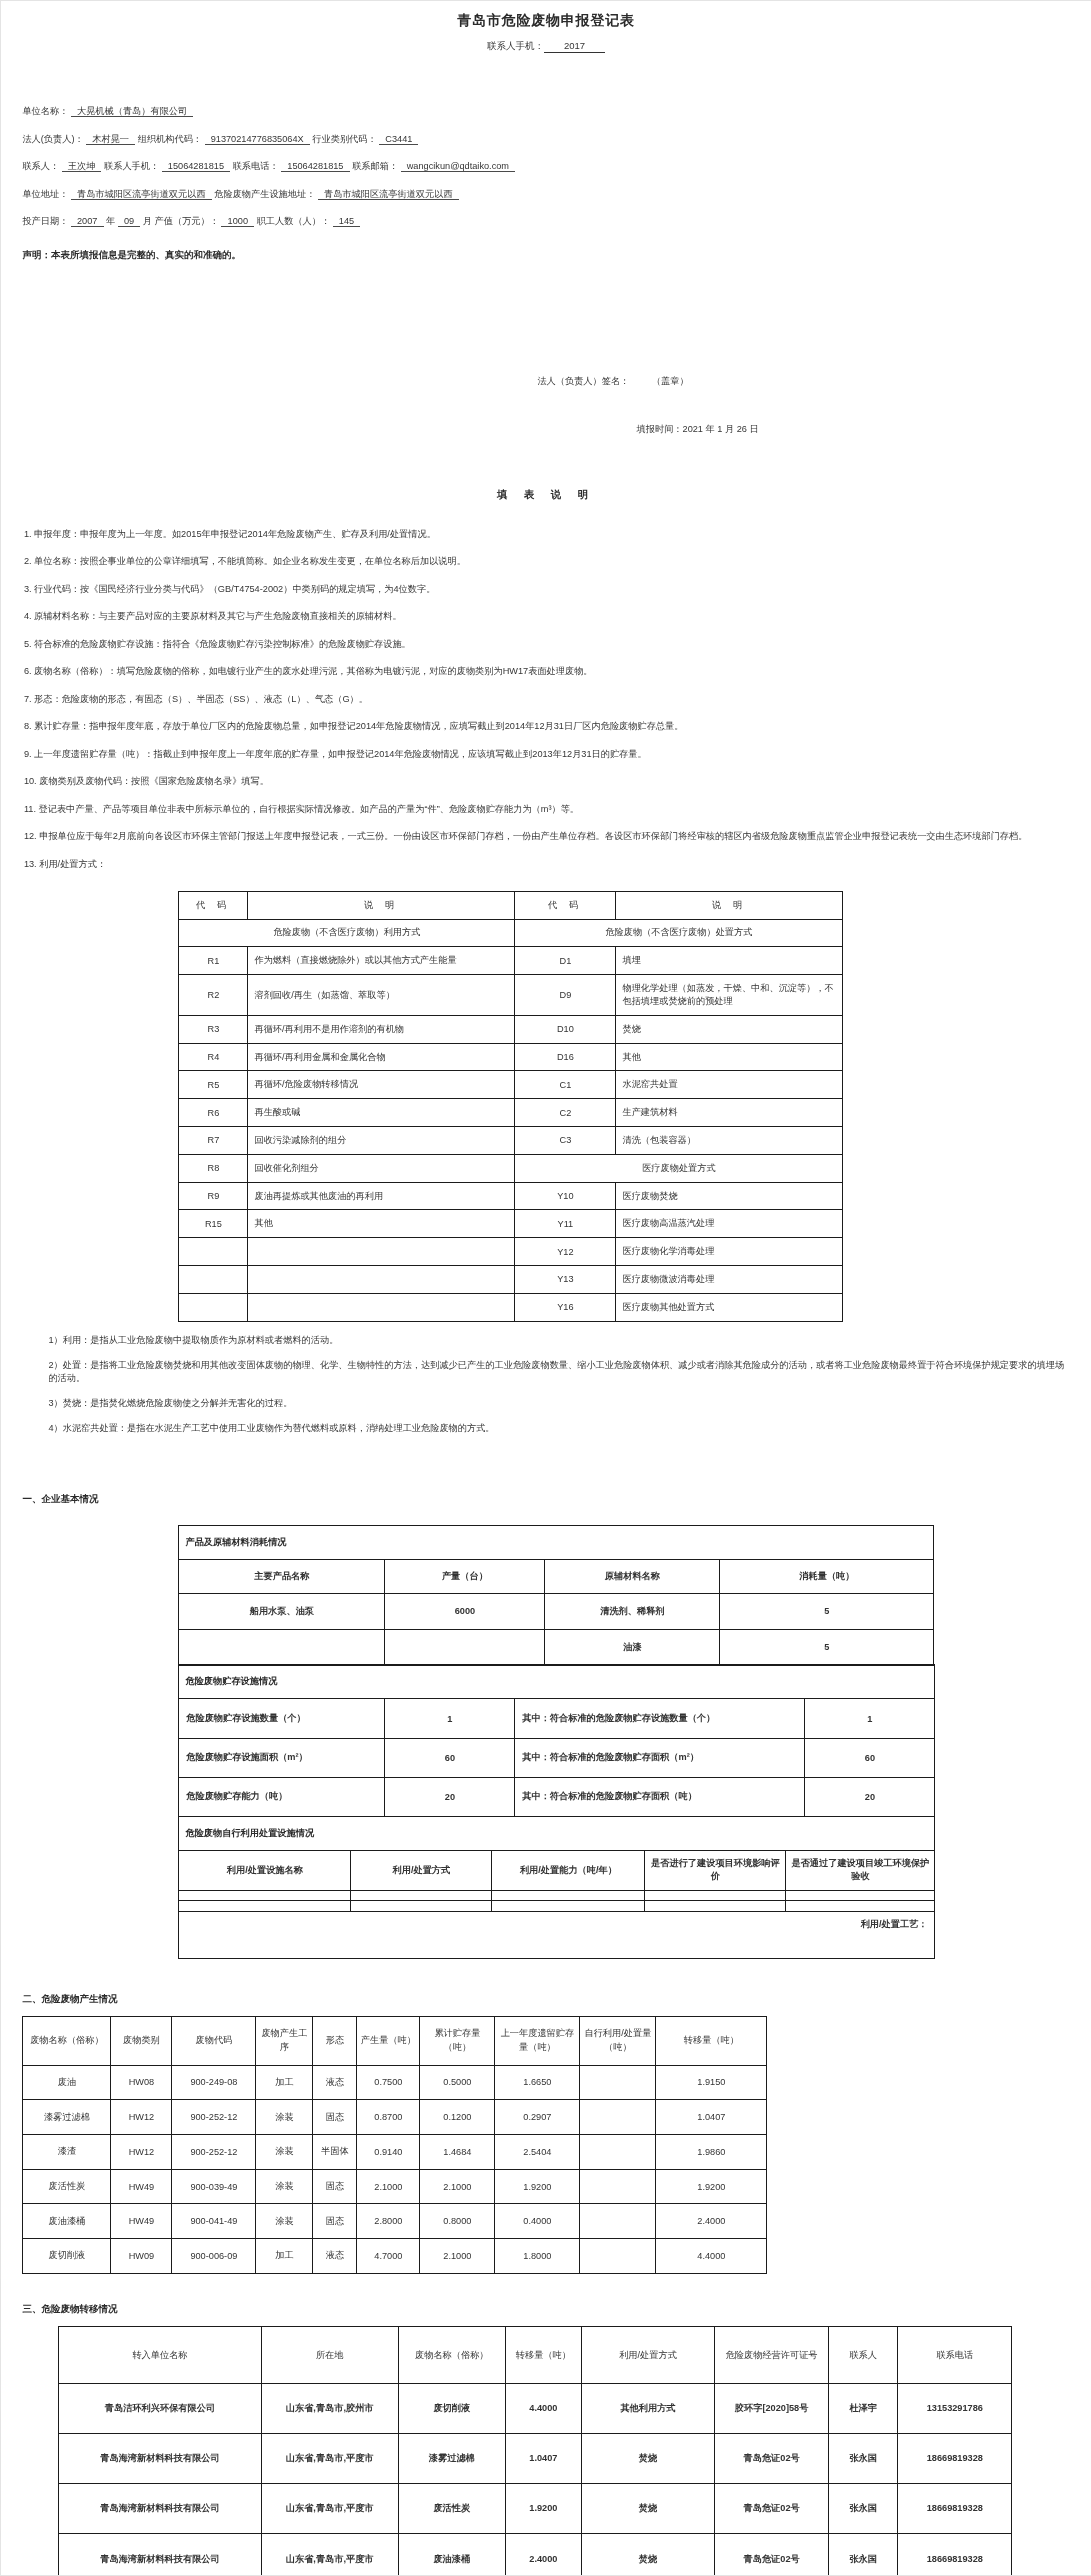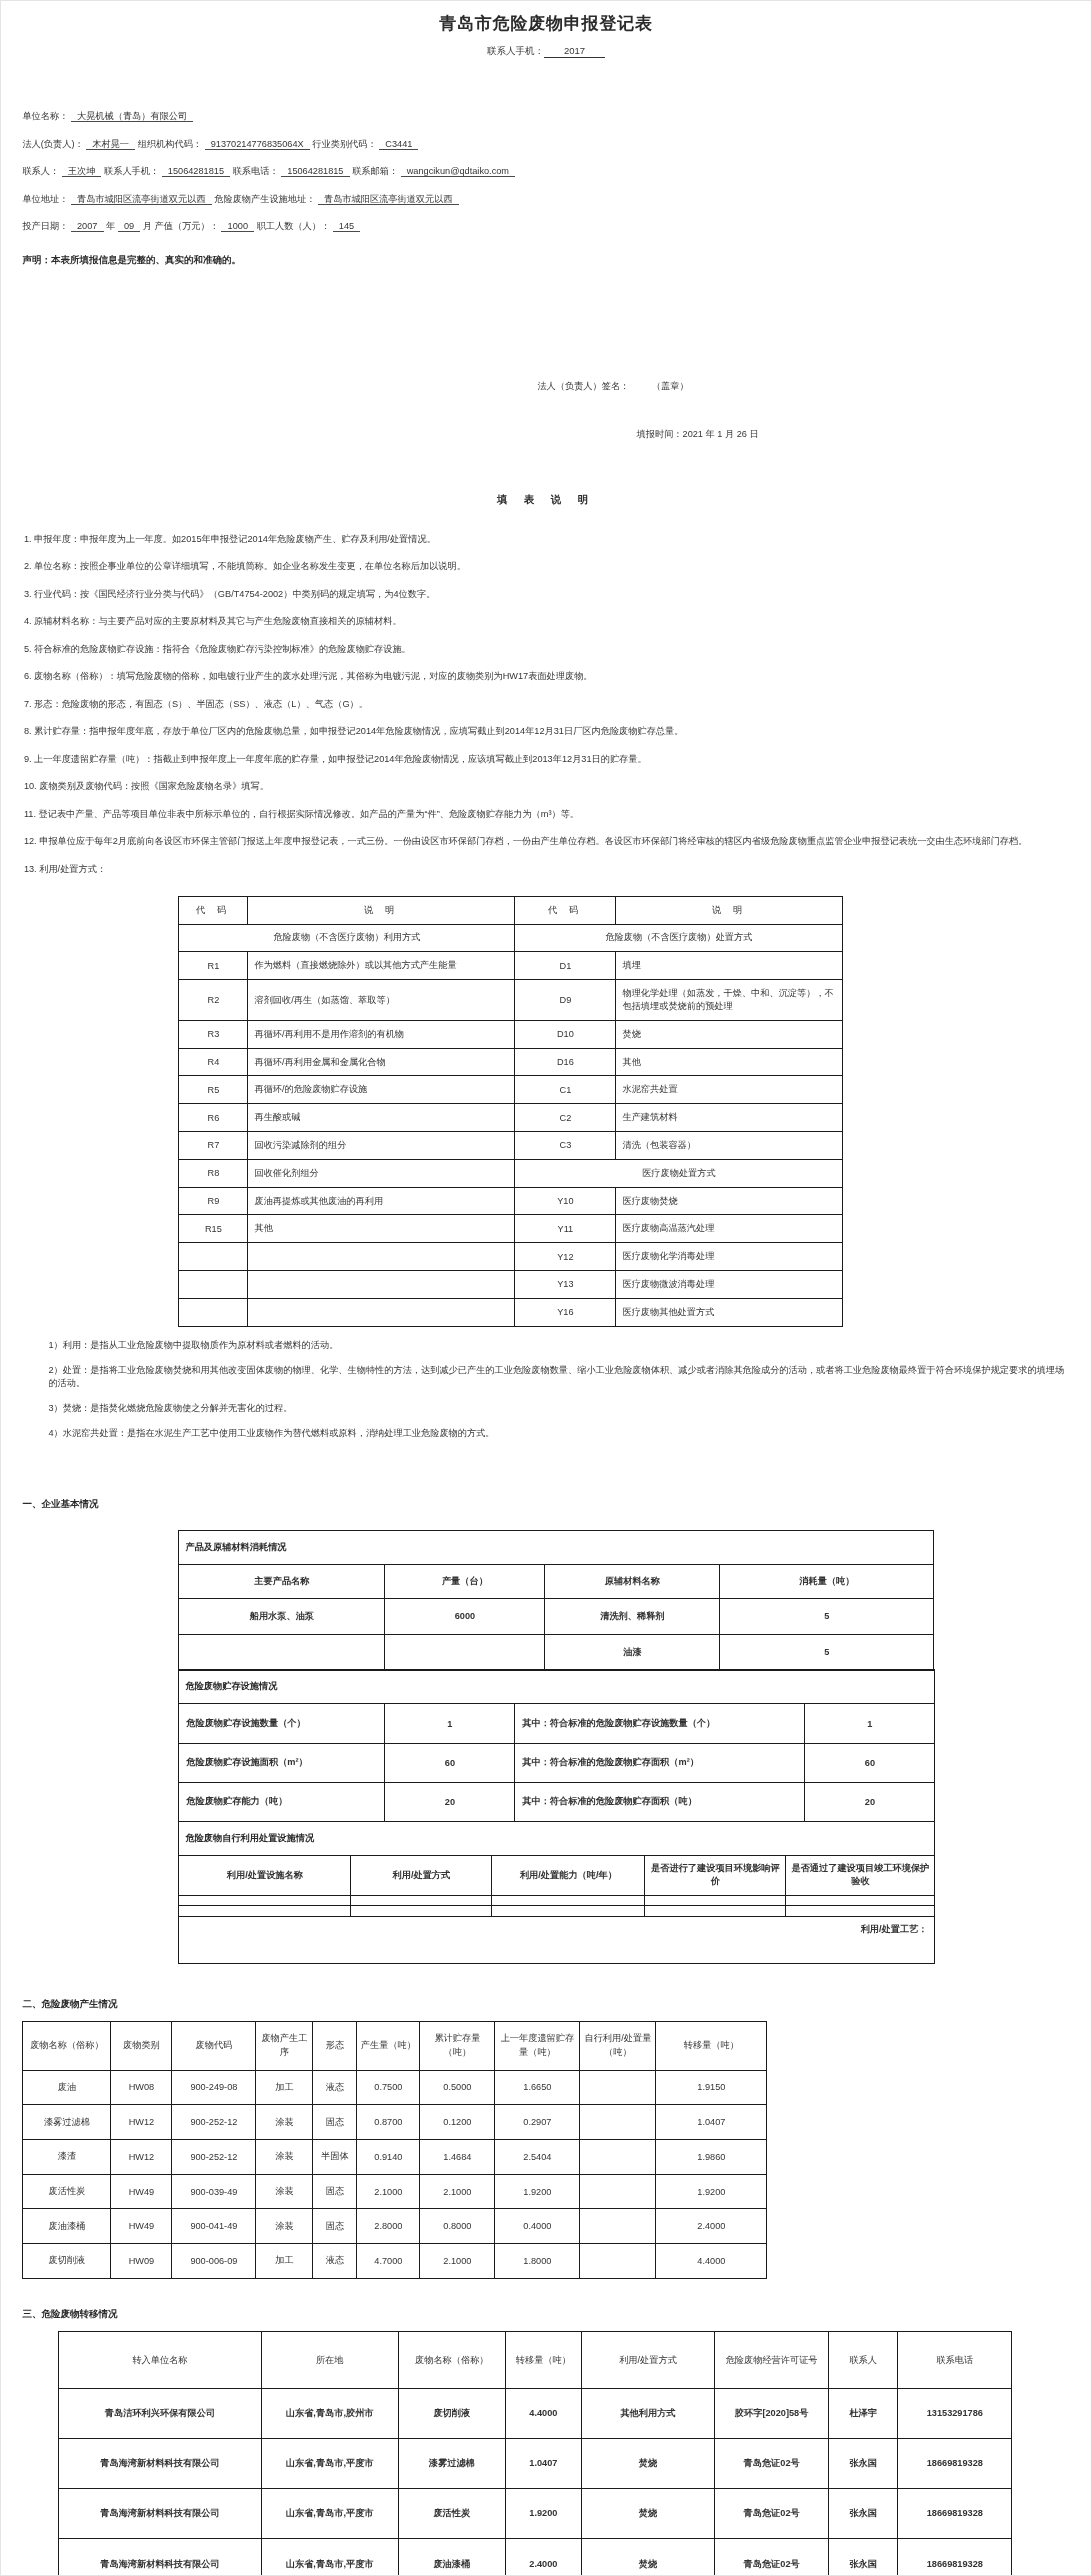--- a/index.html
+++ b/index.html
@@ -3,21 +3,21 @@
 <meta charset="utf-8">
 <style>
   html,body{margin:0;padding:0;background:#ffffff;}
   .page{
     width:1092px;height:2576px;box-sizing:border-box;background:#fff;
     border:0.8px solid #e4e4e4;overflow:hidden;position:relative;
     font-family:"Liberation Sans","DejaVu Sans",sans-serif;
     color:#353535;font-size:9.2px;
   }
   .doc{padding:10.7px 21.4px 0 21.4px;}
-  .title{text-align:center;font-size:17px;font-weight:bold;color:#2b2b2b;letter-spacing:0.8px;}
+  .title{text-align:center;font-size:14px;font-weight:bold;color:#2b2b2b;letter-spacing:0.8px;}
   .year-line{text-align:center;margin-top:10.7px;font-size:9.5px;}
   .uv{border-bottom:0.8px solid #4a4a4a;padding:0 6.1px;}
   .year-val{border-bottom:1.1px solid #333;padding:0 20px 0.8px 20px;}
   .info{margin-top:53px;}
   .info-line{margin:0 0 16px 0;line-height:11.4px;}
   .declare{font-weight:bold;color:#2b2b2b;margin-top:21.4px;font-size:9.5px;}
   .sign-line{margin-top:113px;text-align:right;padding-right:381px;}
   .stamp{margin-left:20px;}
   .fill-time{margin-top:35px;text-align:right;padding-right:311px;}
   .instr-head{margin-top:52px;text-align:center;font-weight:bold;font-size:10.3px;letter-spacing:6.9px;color:#2b2b2b;}
@@ -175,21 +175,21 @@
         <td class="desc">焚烧</td>
       </tr>
       <tr>
         <td class="code">R4</td>
         <td class="desc">再循环/再利用金属和金属化合物</td>
         <td class="code">D16</td>
         <td class="desc">其他</td>
       </tr>
       <tr>
         <td class="code">R5</td>
-        <td class="desc">再循环/的危险废物贮存设施</td>
+        <td class="desc">再循环/危险废物转移情况</td>
         <td class="code">C1</td>
         <td class="desc">水泥窑共处置</td>
       </tr>
       <tr>
         <td class="code">R6</td>
         <td class="desc">再生酸或碱</td>
         <td class="code">C2</td>
         <td class="desc">生产建筑材料</td>
       </tr>
       <tr>

